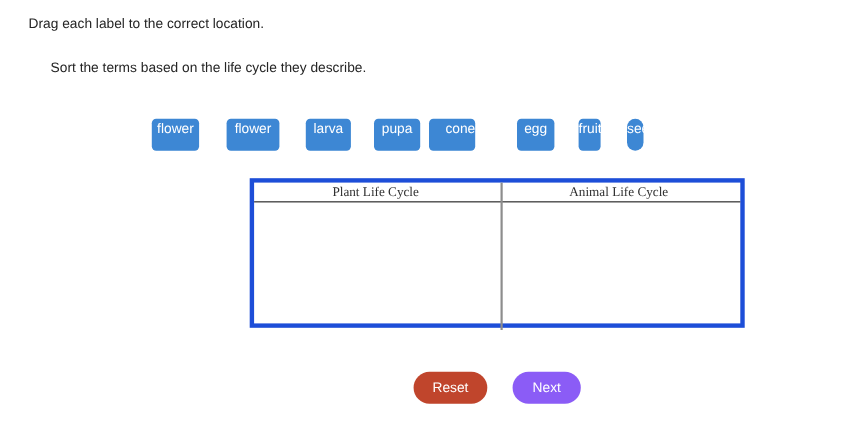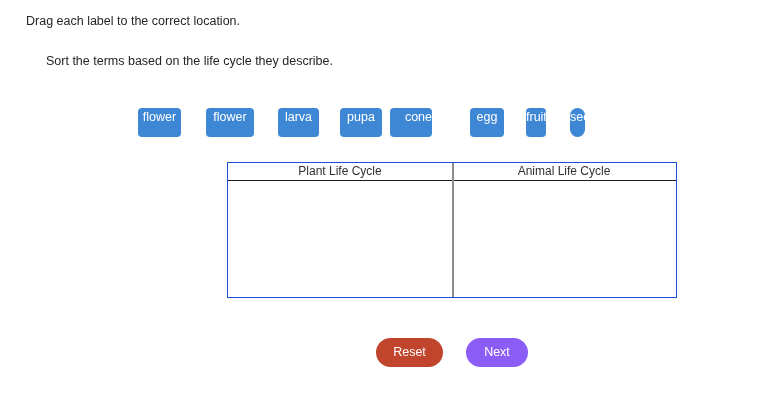--- a/index.html
+++ b/index.html
@@ -58,22 +58,23 @@
   }
 
   
   #sort-table {
     position: absolute;
     left: 227px;
     top: 162px;
     width: 450px;
     height: 136px;
     box-sizing: border-box;
-    border: 1px solid #1d4ed8;
+    border: 4px solid #1d4ed8;
     background: #ffffff;
+    font-family: Liberation Serif, serif;
   }
   .table-header-row {
     display: flex;
     height: 18px;
     border-bottom: 1px solid #1b1b1b;
     box-sizing: border-box;
   }
   .table-header-cell {
     flex: 1 1 0;
     text-align: center;

